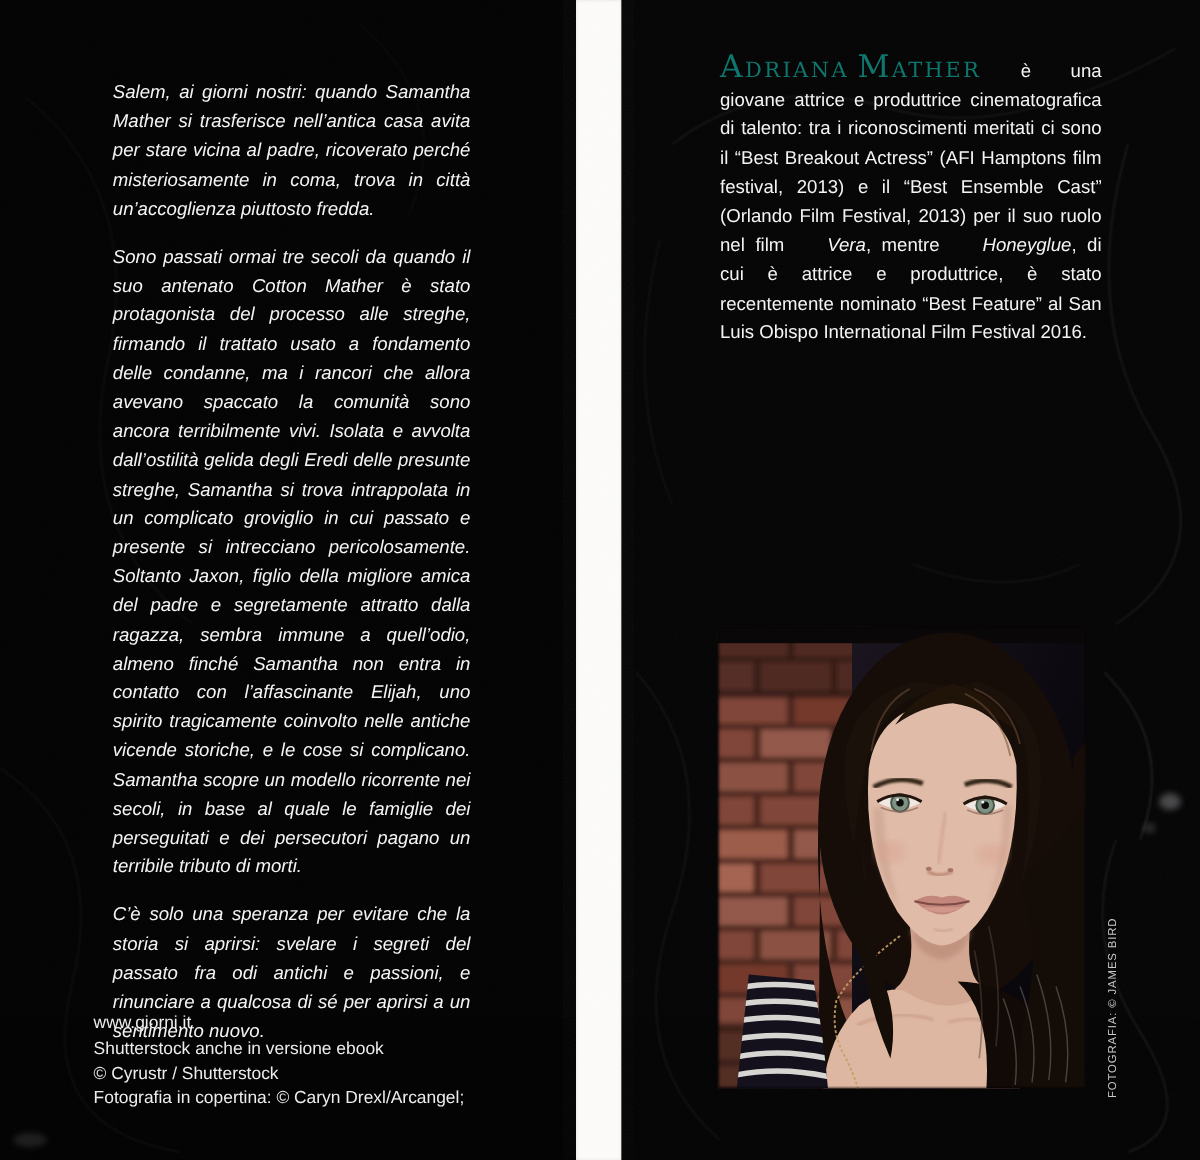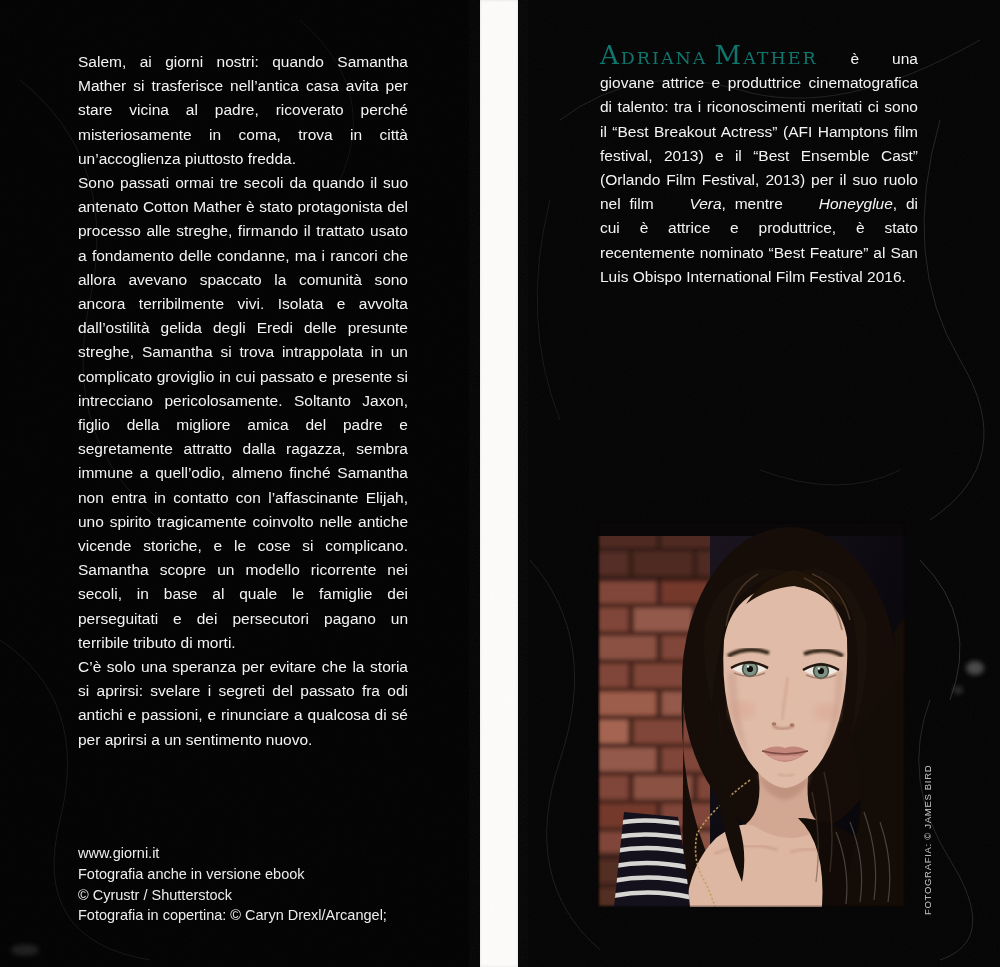--- a/index.html
+++ b/index.html
@@ -9,21 +9,21 @@
   #left-panel{left:0;width:480px;background:#020202;}
   #gutter{position:absolute;left:480px;top:0;width:38px;height:967px;background:#fcfbfa;
           box-shadow:inset 0 0 3px rgba(0,0,0,.12);}
   #right-panel{left:518px;width:482px;background:#030303;}
   #texture-svg{position:absolute;left:0;top:0;width:1000px;height:967px;pointer-events:none;z-index:1;}
   .content{position:absolute;z-index:2;}
 
   
   #synopsis{left:78px;top:50px;width:330px;color:#f4f4f4;font-size:15.5px;line-height:24.2px;
             text-align:justify;}
-  #synopsis p{margin:0;}
+  #synopsis p{margin:16px;font-style:italic;}
   #print-credits{left:78px;top:843px;width:340px;color:#ededed;font-size:14.5px;line-height:20.8px;}
 
   
   #bio{left:600px;top:47px;width:318px;color:#f4f4f4;font-size:15.5px;line-height:24.2px;
        text-align:justify;}
   #bio p{margin:0;}
   .author-name{font-family:"DejaVu Serif","Liberation Serif",serif;color:#0f766e;
                letter-spacing:2px;white-space:nowrap;}
   .author-name .cap{font-size:26px;line-height:0;}
   .author-name .sc{font-size:17.5px;line-height:0;}
@@ -83,21 +83,21 @@
   </svg>
 
   <div id="synopsis" class="content">
     <p>Salem, ai giorni nostri: quando Samantha Mather si trasferisce nell’antica casa avita per stare vicina al padre, ricoverato perché misteriosamente in coma, trova in città un’accoglienza piuttosto fredda.</p>
     <p>Sono passati ormai tre secoli da quando il suo antenato Cotton Mather è stato protagonista del processo alle streghe, firmando il trattato usato a fondamento delle condanne, ma i rancori che allora avevano spaccato la comunità sono ancora terribilmente vivi. Isolata e avvolta dall’ostilità gelida degli Eredi delle presunte streghe, Samantha si trova intrappolata in un complicato groviglio in cui passato e presente si intrecciano pericolosamente. Soltanto Jaxon, figlio della migliore amica del padre e segretamente attratto dalla ragazza, sembra immune a quell’odio, almeno finché Samantha non entra in contatto con l’affascinante Elijah, uno spirito tragicamente coinvolto nelle antiche vicende storiche, e le cose si complicano. Samantha scopre un modello ricorrente nei secoli, in base al quale le famiglie dei perseguitati e dei persecutori pagano un terribile tributo di morti.</p>
     <p>C’è solo una speranza per evitare che la storia si aprirsi: svelare i segreti del passato fra odi antichi e passioni, e rinunciare a qualcosa di sé per aprirsi a un sentimento nuovo.</p>
   </div>
 
   <div id="print-credits" class="content">
     <div>www.giorni.it</div>
-    <div>Fotografia anche in versione ebook</div>
+    <div>Shutterstock anche in versione ebook</div>
     <div>© Cyrustr / Shutterstock</div>
     <div>Fotografia in copertina: © Caryn Drexl/Arcangel;</div>
   </div>
 
   <div id="bio" class="content">
     <p>
       <span class="author-name"><span class="cap">A</span><span class="sc">DRIANA</span><span class="word-gap"></span><span class="cap">M</span><span class="sc">ATHER</span></span><span> è una giovane attrice e produttrice cinematografica di talento: tra i riconoscimenti meritati ci sono il “Best Breakout Actress” (AFI Hamptons film festival, 2013) e il “Best Ensemble Cast” (Orlando Film Festival, 2013) per il suo ruolo nel film </span><span class="it">Vera</span><span>, mentre </span><span class="it">Honeyglue</span><span>, di cui è attrice e produttrice, è stato recentemente nominato “Best Feature” al San Luis Obispo International Film Festival 2016.</span>
     </p>
   </div>
 

